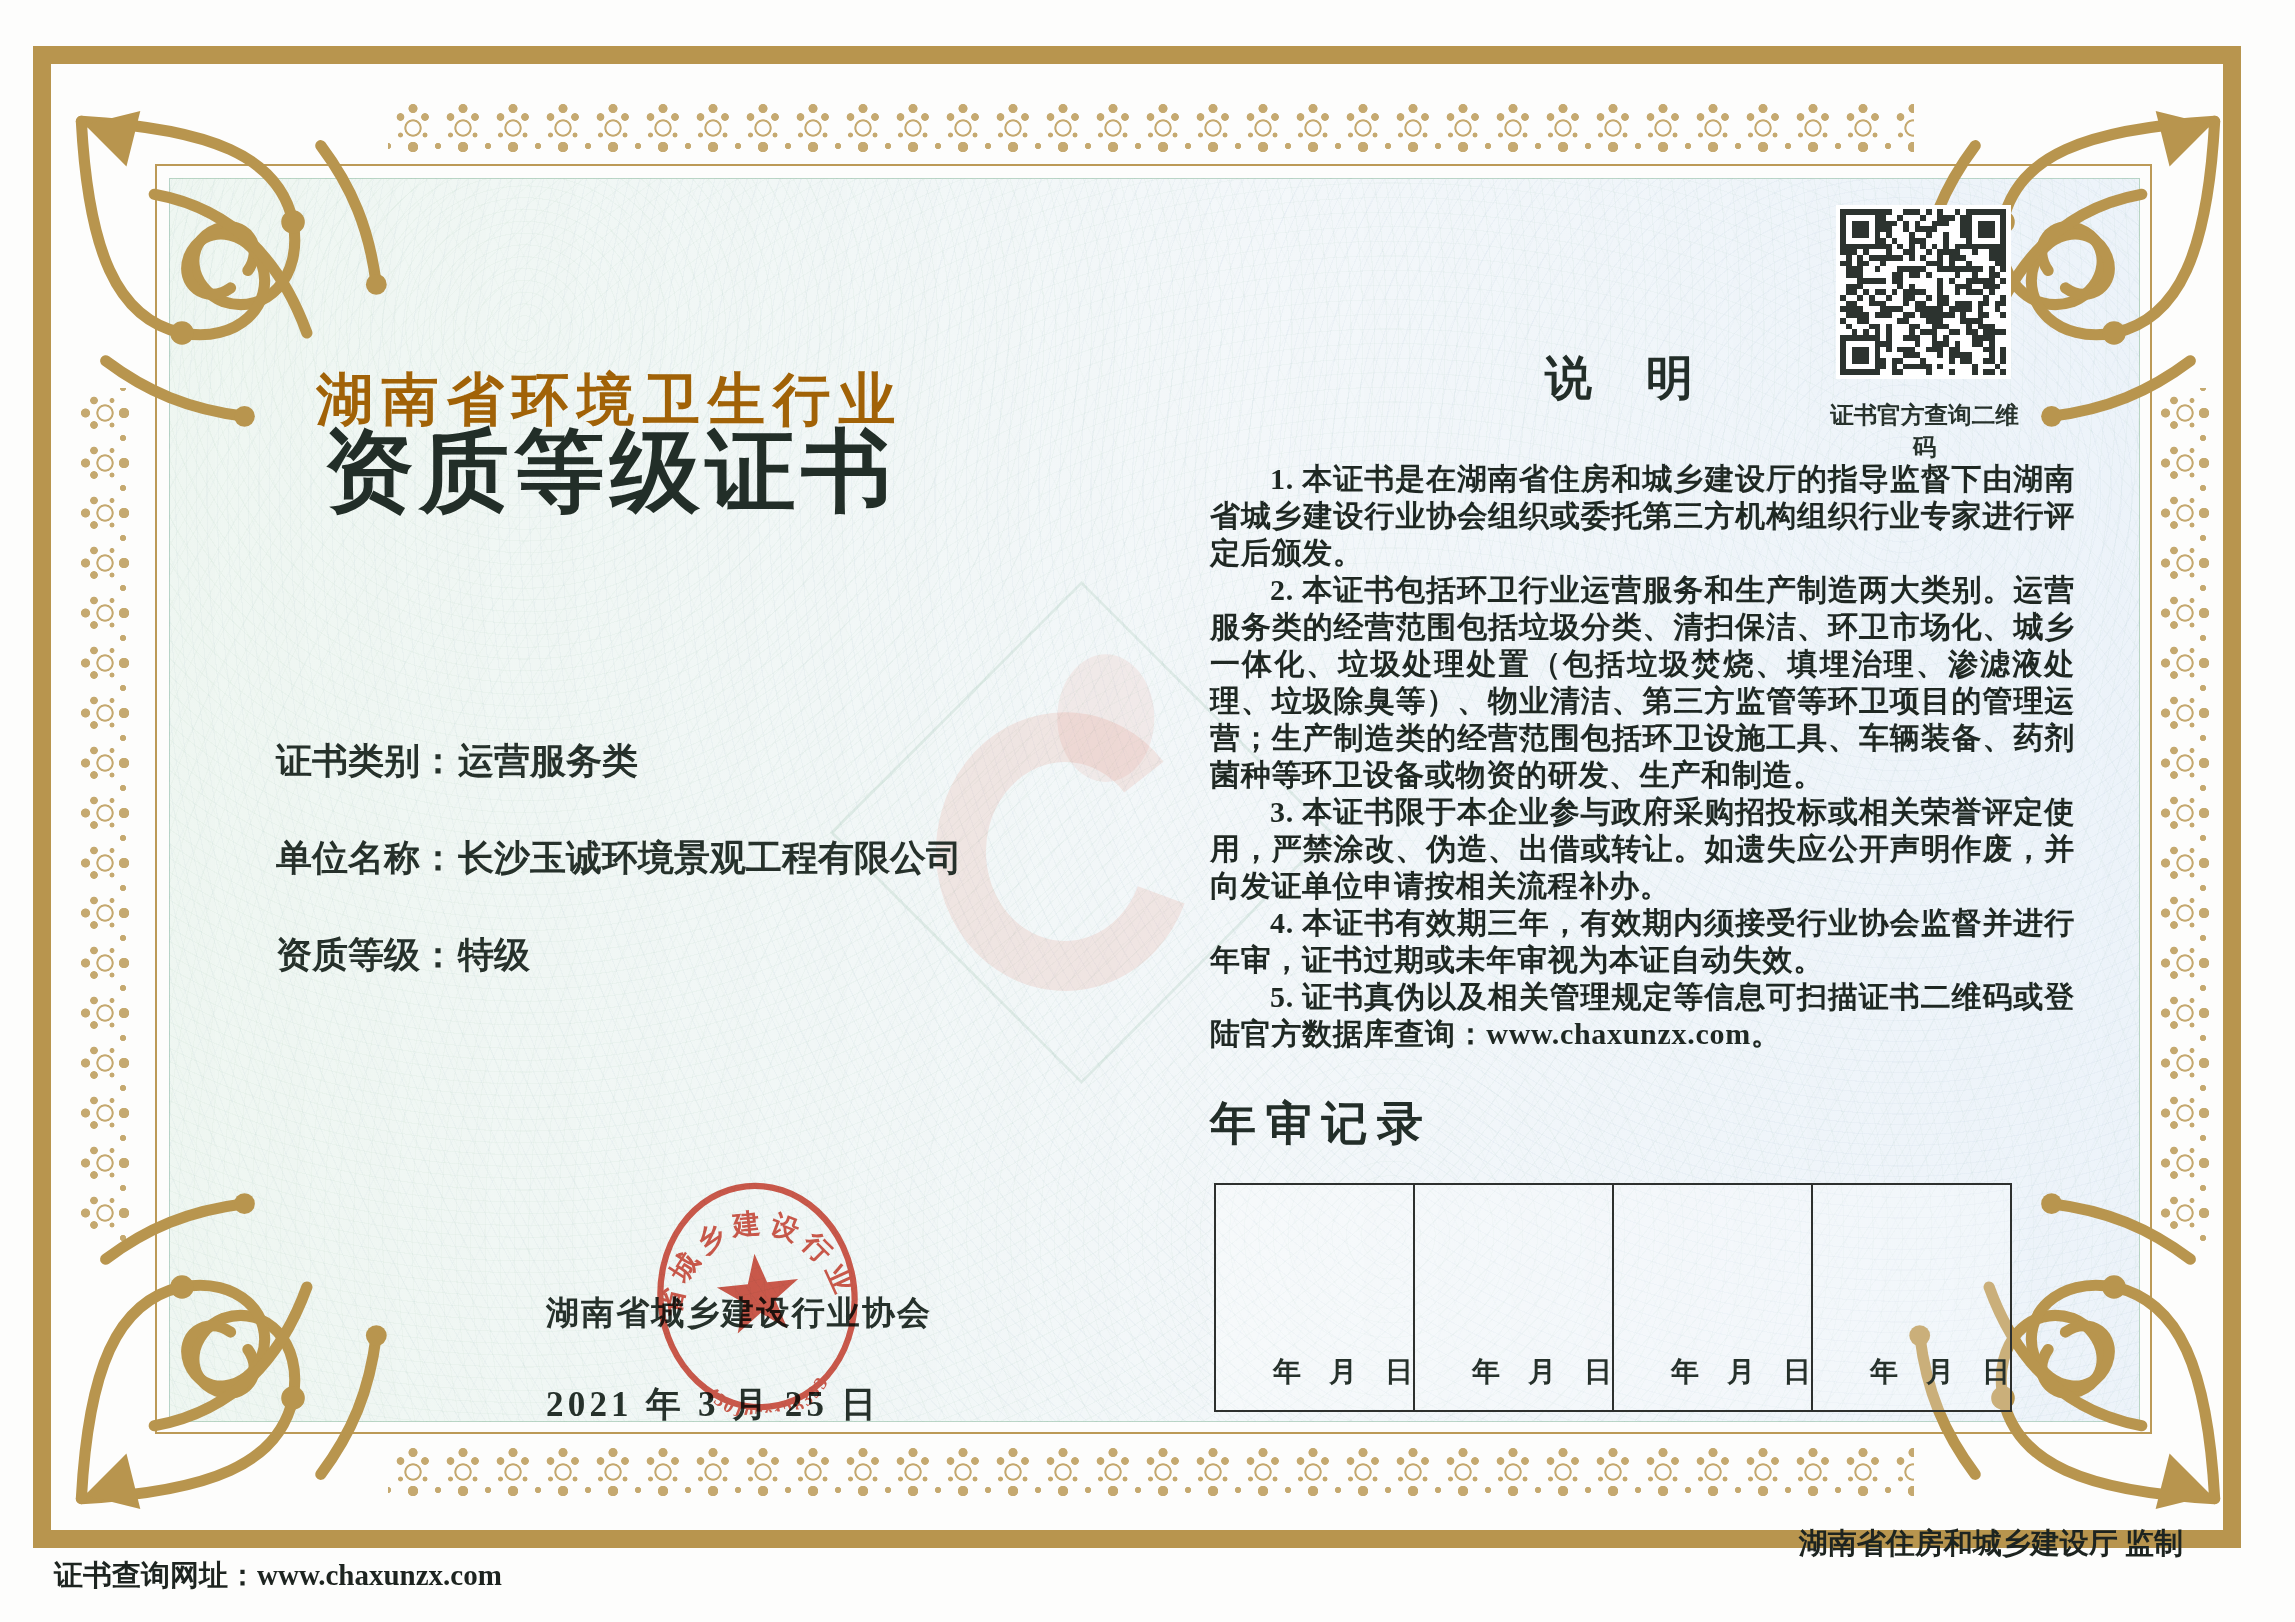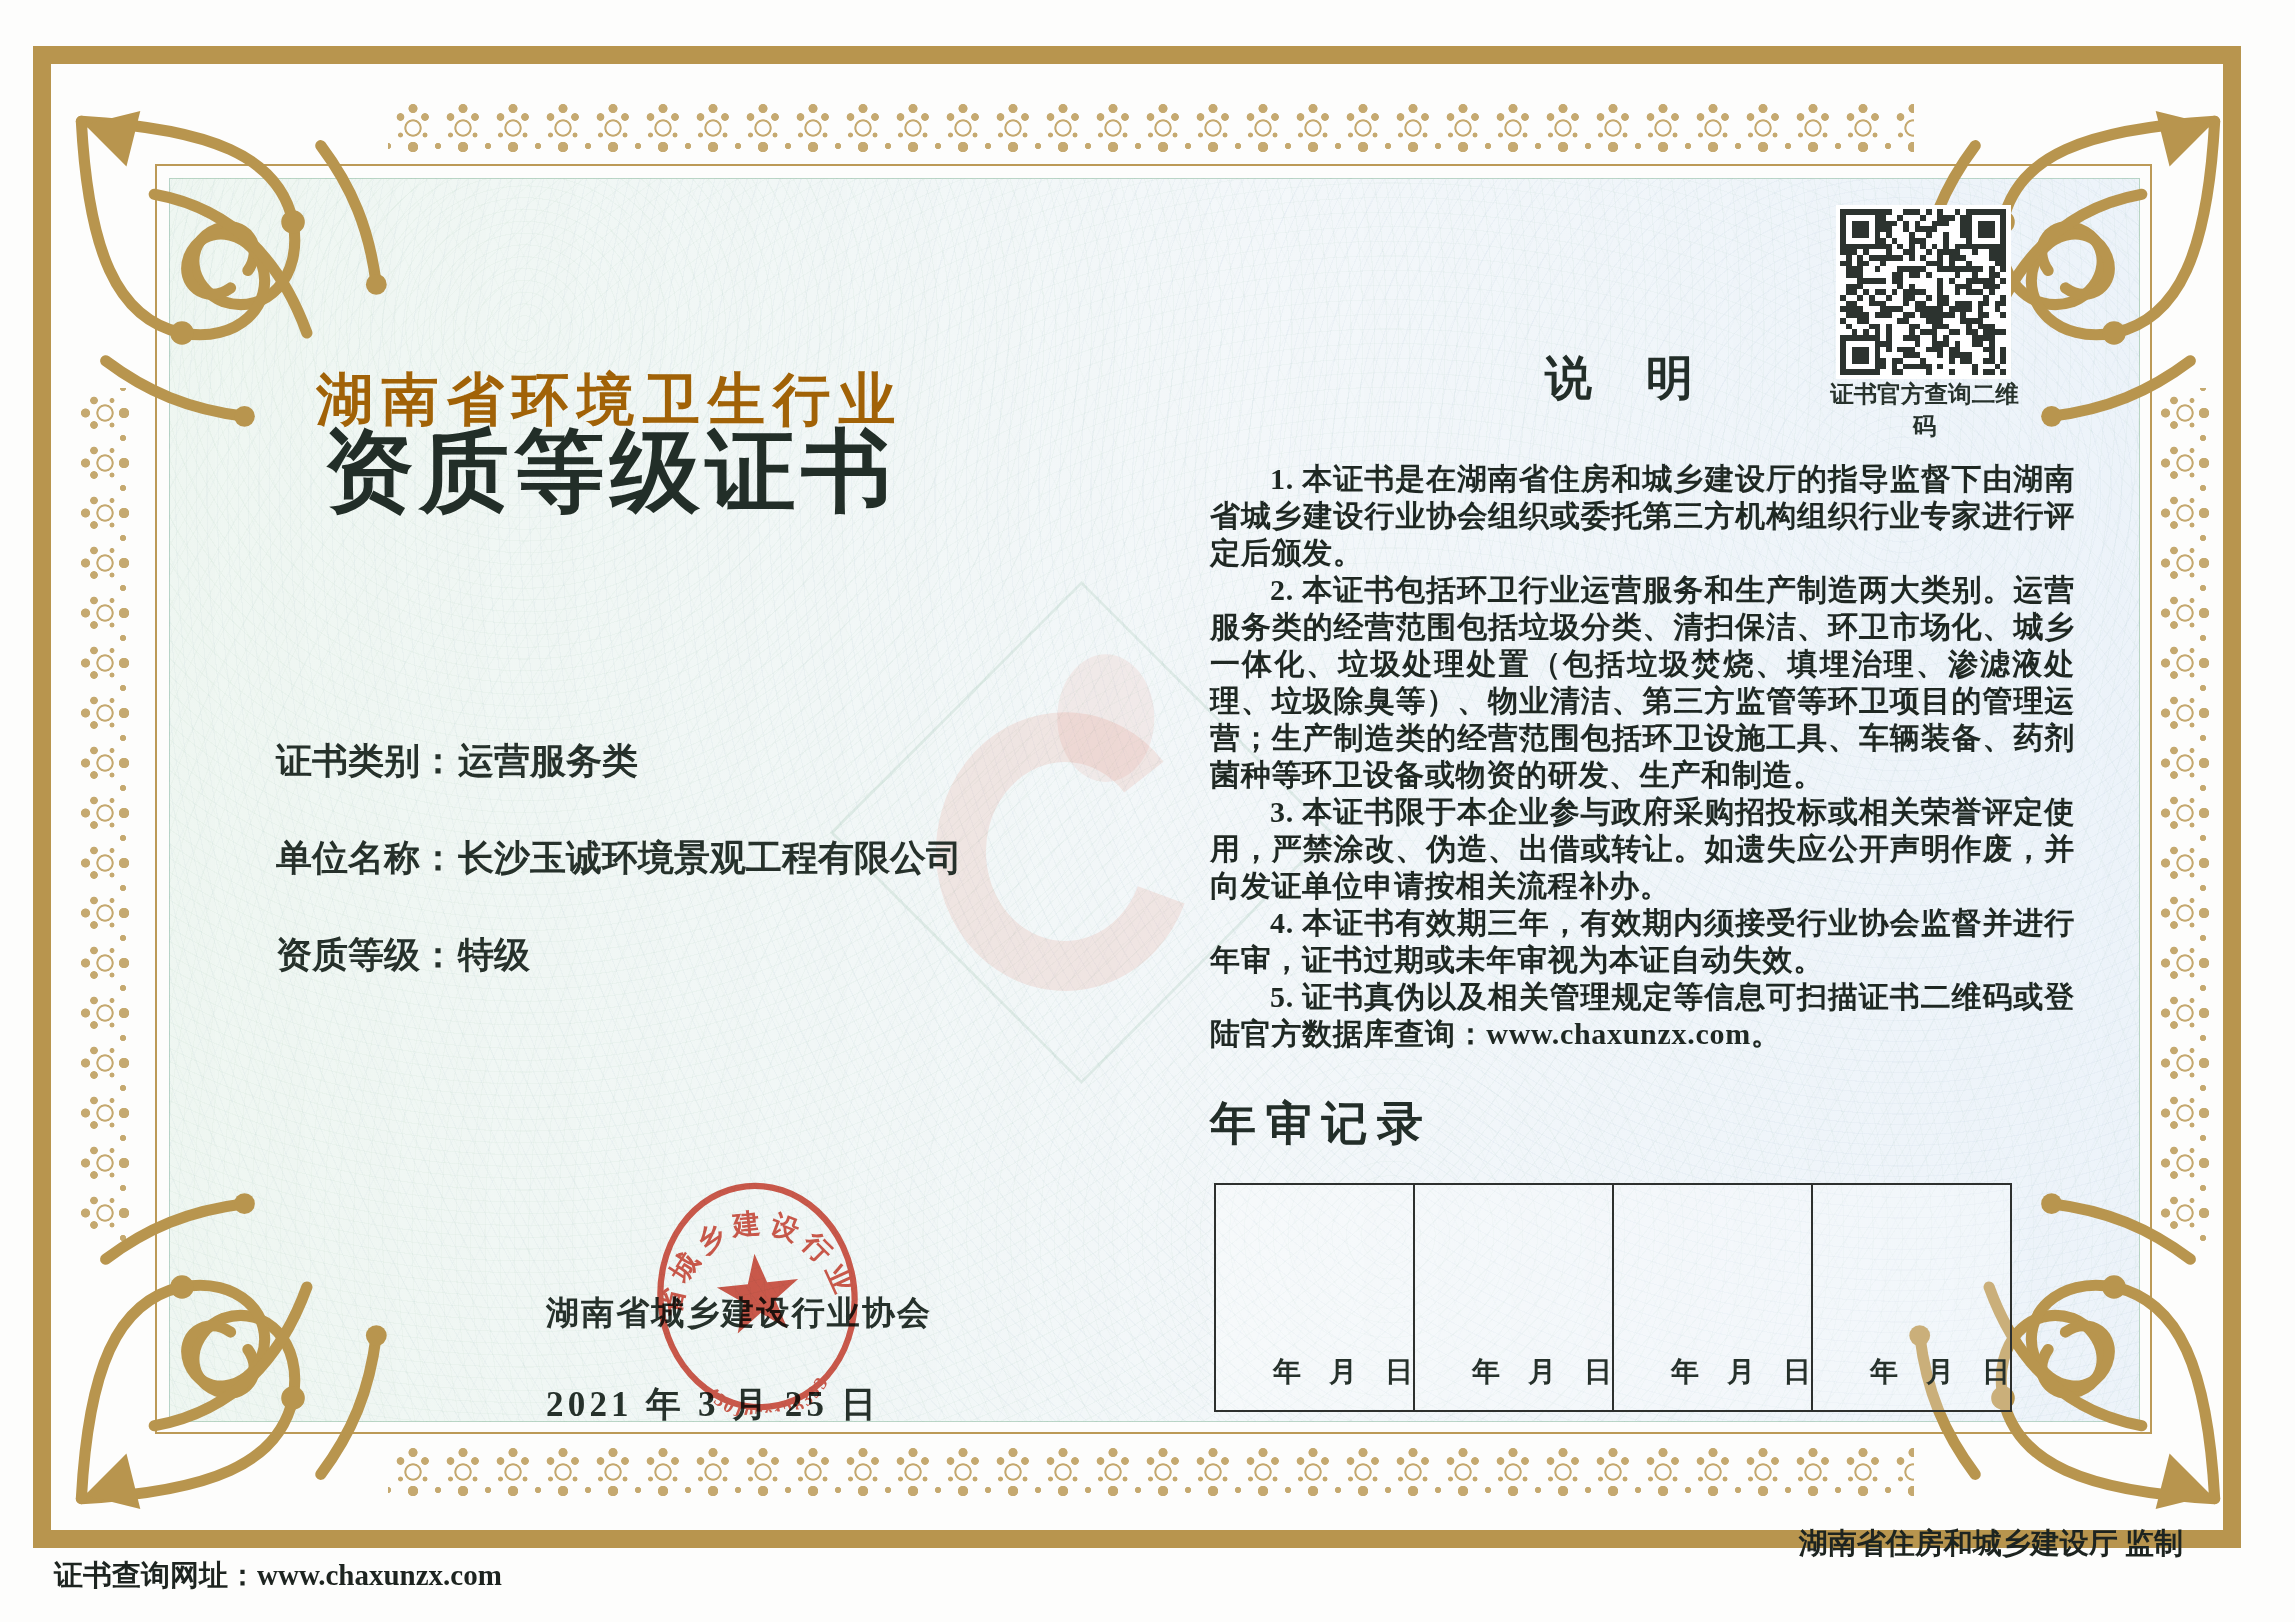--- a/index.html
+++ b/index.html
@@ -87,21 +87,21 @@
     display:flex;border:2.8px solid #2d302e;box-sizing:border-box;background:rgba(255,255,255,.25);}
   .review-cell{flex:1;border-right:2.1px solid #2d302e;position:relative;}
   .review-cell:last-child{border-right:none;}
   .cell-date{position:absolute;left:0;right:0;bottom:19.4px;text-align:right;
     font-size:28px;font-weight:bold;color:#26312b;white-space:pre;}
 
   .qr-wrap{position:absolute;left:1836px;top:205px;width:175px;background:#fff;padding:4.2px;box-sizing:border-box;}
   .qr-grid{display:grid;grid-template-columns:repeat(29,1fr);width:166px;height:166px;background:#fff;}
   .qr-grid div{background:transparent;}
   .qr-grid div.on{background:#2c332f;}
-  .qr-caption{position:absolute;left:1823px;top:378px;width:203px;text-align:center;
+  .qr-caption{position:absolute;left:1823px;top:399px;width:203px;text-align:center;
     font-size:23.6px;font-weight:bold;color:#27322c;}
 
   .footer-left{position:absolute;left:54px;top:1556px;font-size:29px;font-weight:bold;color:#1d2420;white-space:nowrap;}
   .footer-right{position:absolute;right:112px;top:1524px;font-size:29px;font-weight:bold;color:#1d2420;white-space:nowrap;}
 
   .seal{position:absolute;left:655px;top:1180px;width:205px;height:233px;
     transform:rotate(-6deg);opacity:.88;mix-blend-mode:multiply;}
 
   .watermark{position:absolute;left:818px;top:569px;width:527px;height:527px;pointer-events:none;}
 </style>

